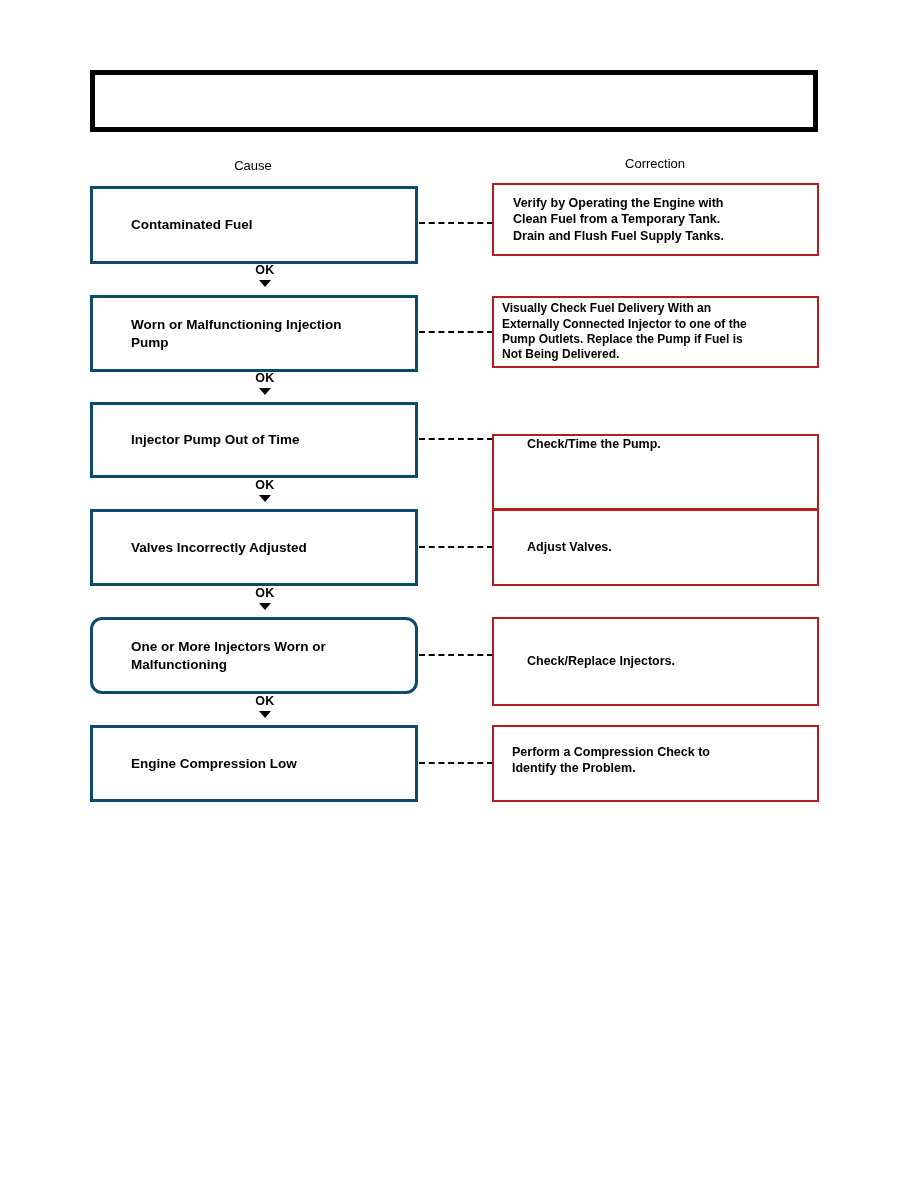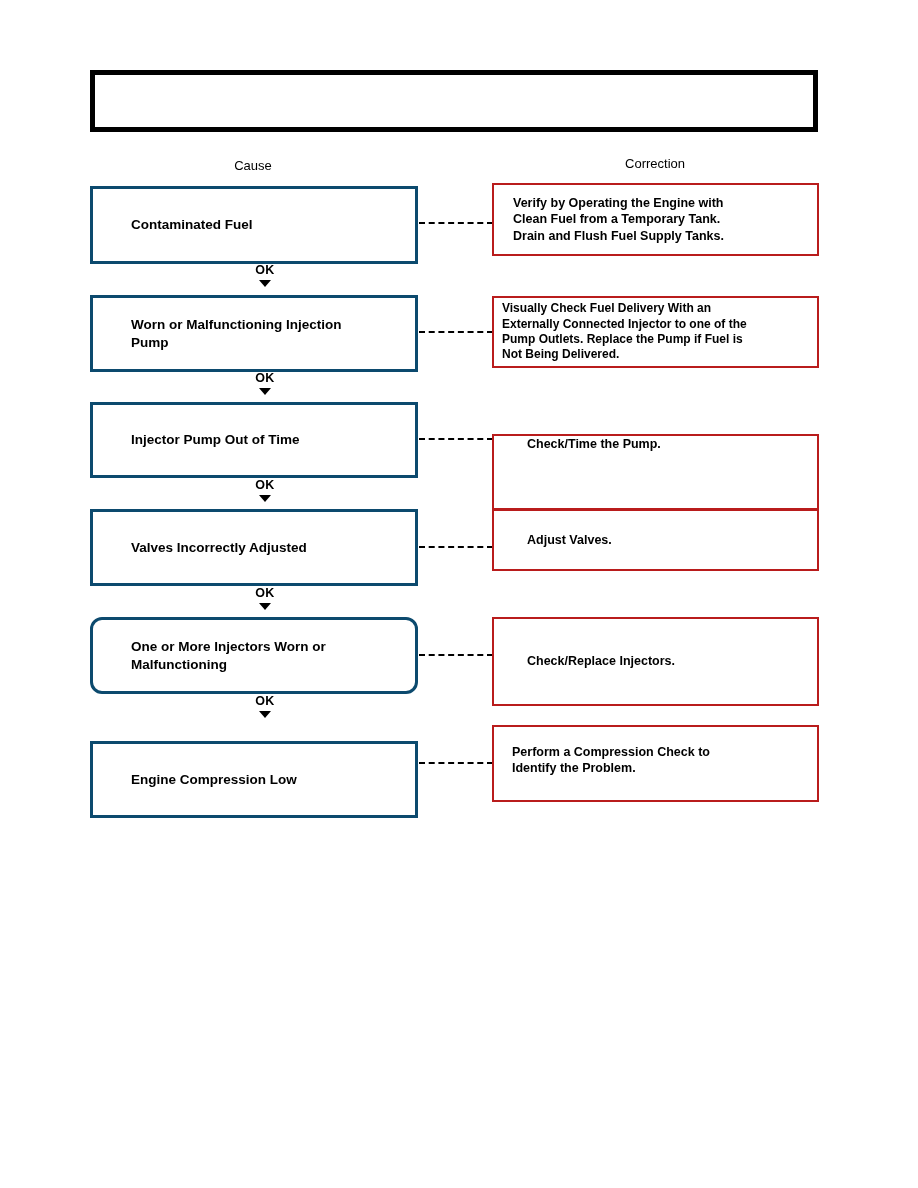--- a/index.html
+++ b/index.html
@@ -201,21 +201,21 @@
   <div class="ok-connector" style="top:479px;">
     <span class="ok-label">OK</span>
     <span class="ok-arrow"></span>
   </div>
 
   <div class="row">
     <div class="cause-box" style="top:509px;height:77px;">
       <span class="cause-text">Valves Incorrectly Adjusted</span>
     </div>
     <div class="dash-link" style="top:546px;"></div>
-    <div class="corr-box" style="top:509px;height:62px;align-items:center;">
+    <div class="corr-box" style="top:509px;height:77px;align-items:center;">
       <span class="corr-text" style="padding-left:33px;padding-right:10px;">Adjust Valves.</span>
     </div>
   </div>
   <div class="ok-connector" style="top:587px;">
     <span class="ok-label">OK</span>
     <span class="ok-arrow"></span>
   </div>
 
   <div class="row">
     <div class="cause-box" style="top:617px;height:77px;border-radius:12px;">
@@ -226,21 +226,21 @@
     <div class="corr-box" style="top:617px;height:89px;align-items:center;">
       <span class="corr-text" style="padding-left:33px;padding-right:10px;">Check/Replace Injectors.</span>
     </div>
   </div>
   <div class="ok-connector" style="top:695px;">
     <span class="ok-label">OK</span>
     <span class="ok-arrow"></span>
   </div>
 
   <div class="row">
-    <div class="cause-box" style="top:725px;height:77px;margin-top:16px;">
+    <div class="cause-box" style="top:725px;height:77px;">
       <span class="cause-text">Engine Compression Low</span>
     </div>
     <div class="dash-link" style="top:762px;"></div>
     <div class="corr-box" style="top:725px;height:77px;align-items:flex-start;">
       <span class="corr-text" style="padding-left:18px;padding-right:10px;padding-top:17px;">Perform a Compression Check to
 Identify the Problem.</span>
     </div>
   </div>
 
 </div>

